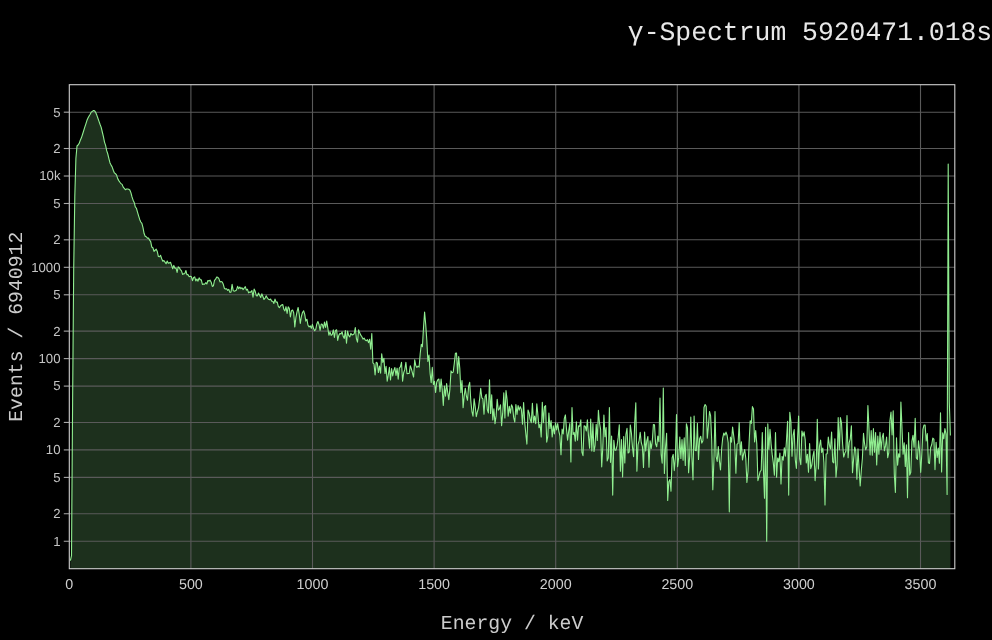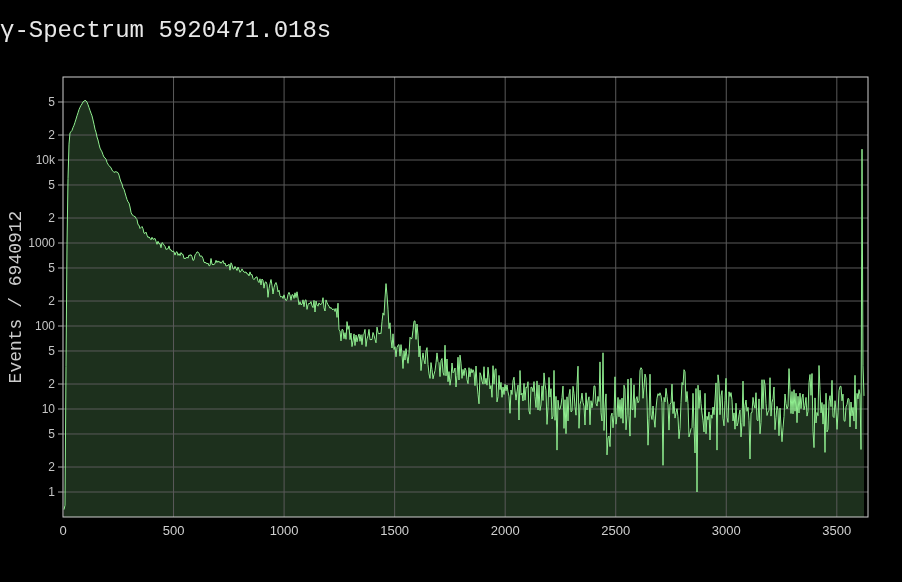--- a/index.html
+++ b/index.html
@@ -9,21 +9,21 @@
     overflow: hidden;
   }
   .fig {
     position: relative;
     width: 902px; height: 582px;
     background: #000;
   }
   .chart-title {
     position: absolute;
     top: 17px; left: 0; width: 902px;
-    text-align: left;
+    text-align: right;
     font-family: "Liberation Mono", "DejaVu Sans Mono", monospace;
     font-size: 24px;
     color: #e8e8e8;
     white-space: nowrap;
   }
   .x-label {
     position: absolute;
     top: 558px; left: 63px; width: 805px;
     text-align: center;
     font-family: "Liberation Mono", "DejaVu Sans Mono", monospace;
@@ -119,13 +119,14 @@
       <text x="63" y="535" text-anchor="middle" class="xtick">0</text>
       <text x="173.54655314474044" y="535" text-anchor="middle" class="xtick">500</text>
       <text x="284.0931062894809" y="535" text-anchor="middle" class="xtick">1000</text>
       <text x="394.63965943422136" y="535" text-anchor="middle" class="xtick">1500</text>
       <text x="505.1862125789618" y="535" text-anchor="middle" class="xtick">2000</text>
       <text x="615.7327657237023" y="535" text-anchor="middle" class="xtick">2500</text>
       <text x="726.2793188684427" y="535" text-anchor="middle" class="xtick">3000</text>
       <text x="836.8258720131832" y="535" text-anchor="middle" class="xtick">3500</text>
     </svg>
   <div class="y-label">Events / 6940912</div>
+  <div class="x-label">Energy / keV</div>
 </div>
 
 </body></html>

